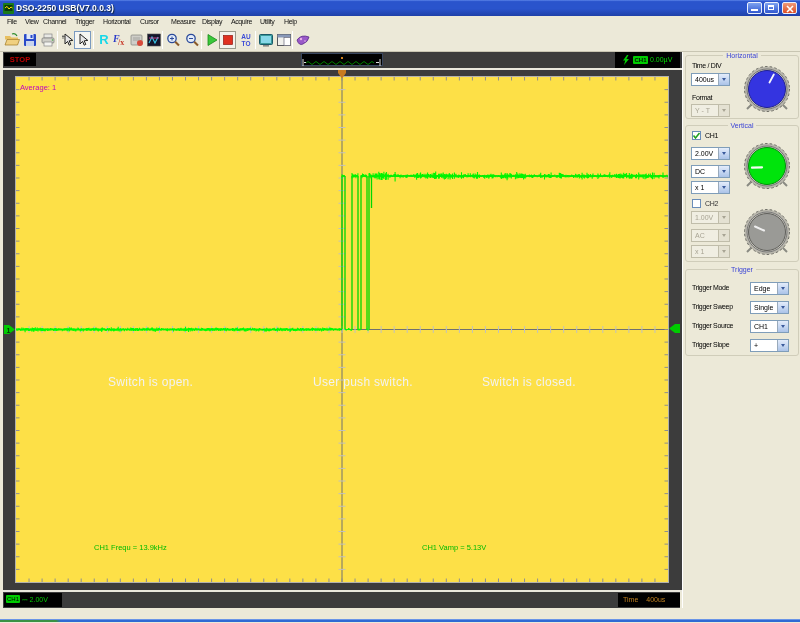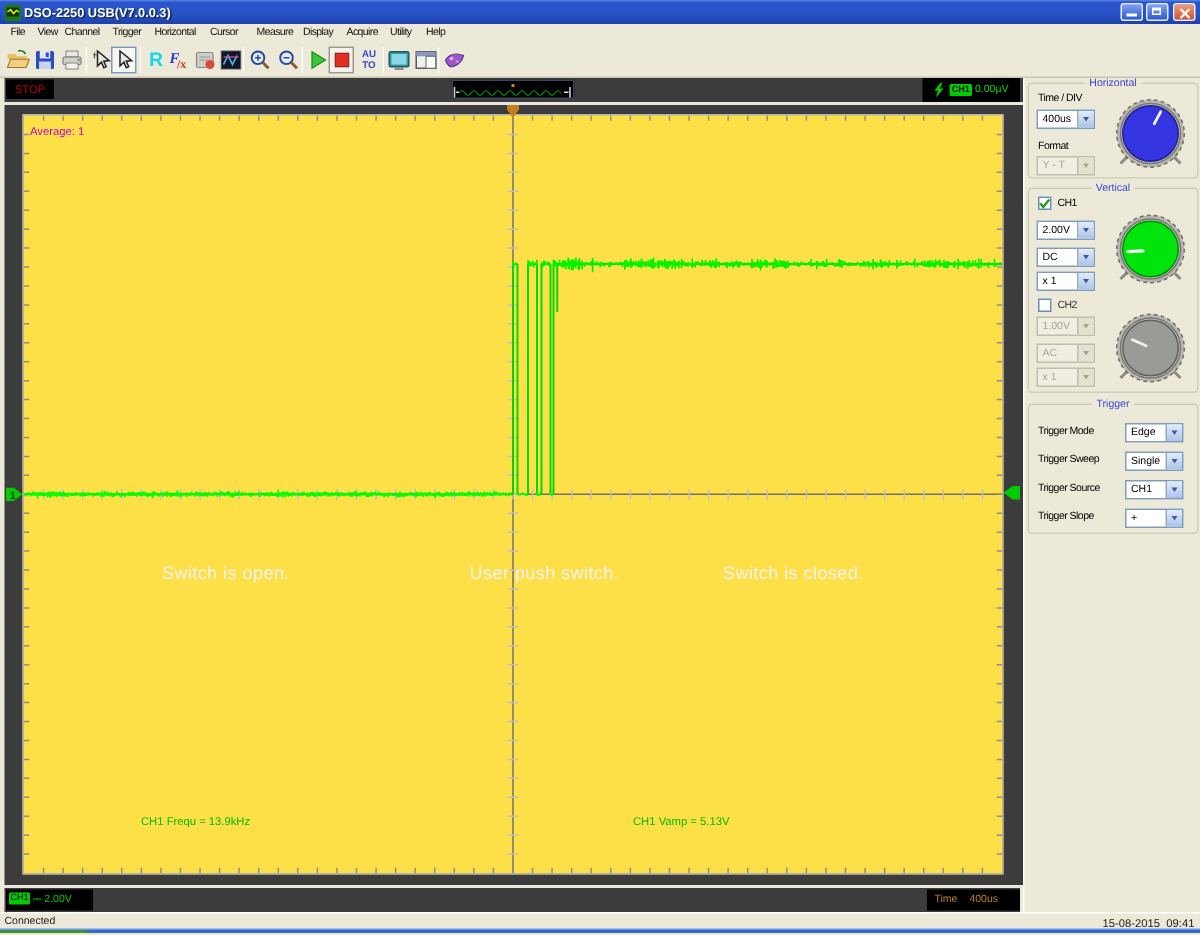--- a/index.html
+++ b/index.html
@@ -11,21 +11,21 @@
 
 #menu{left:0;top:16px;width:800px;height:13px;background:#ece9d8;font-size:7px;letter-spacing:-0.4px;color:#111;}
 #menu span{position:absolute;top:2px}
 
 #tbar{left:0;top:29px;width:800px;height:23px;background:#ece9d8;border-bottom:1px solid #c8c5b2}
 .ic{top:3px;width:16px;height:16px}
 .sep{top:2px;width:1px;height:18px;background:#c9c6b4;border-right:1px solid #fff}
 
 #scope{left:0;top:52px;width:682px;height:556px;background:#ece9d8}
 #stopbar{left:3px;top:0;width:679px;height:16px;background:#3c3c3c}
-#stopbox{left:1px;top:1px;width:32px;height:13px;background:#000;color:#c00000;font-size:7.5px;font-weight:normal;text-align:center;line-height:13px}
+#stopbox{left:1px;top:1px;width:32px;height:13px;background:#000;color:#c00000;font-size:7.5px;font-weight:bold;text-align:center;line-height:13px}
 #preview{left:298px;top:1px;width:82px;height:13px;background:#010101;border:1px solid #39465e}
 #voltbox{left:612px;top:0;width:65px;height:16px;background:#000;color:#00dd00;font-size:7px;line-height:16px}
 #divid1{left:3px;top:16px;width:679px;height:2px;background:#e9e7dc}
 #frame{left:3px;top:18px;width:679px;height:520px;background:#3c3c3c}
 #screen{left:12px;top:6px;width:654px;height:507px;background:#fde047;border:1px solid #b2b2ae;box-sizing:content-box;width:652px;height:505px}
 #divid2{left:3px;top:538px;width:679px;height:2px;background:#e9e7dc}
 #botbar{left:3px;top:540px;width:677px;height:16px;background:#3c3c3c}
 #chbox{left:1px;top:1px;width:58px;height:14px;background:#000;color:#00cc00;font-size:7px;line-height:14px}
 #timebox{left:615px;top:1px;width:62px;height:14px;background:#000;color:#c08020;font-size:7px;line-height:14px}
 
@@ -290,17 +290,13 @@
  <div class="lbl" style="left:6px;top:33px">Trigger Sweep</div>
  <div class="combo" style="left:64px;top:31px">Single<span class="ar"></span></div>
  <div class="lbl" style="left:6px;top:52px">Trigger Source</div>
  <div class="combo" style="left:64px;top:50px">CH1<span class="ar"></span></div>
  <div class="lbl" style="left:6px;top:71px">Trigger Slope</div>
  <div class="combo" style="left:64px;top:69px">+<span class="ar"></span></div>
 </div>
 
 </div>
 
-<div id="status" class="abs">
-      <span class="abs" style="left:3px;top:2px">Connected</span>
-      <span class="abs" style="left:735px;top:2px;font-size:7.5px">15-08-2015&nbsp; 09:41</span>
-    </div>
 <div id="task" class="abs"></div>
 </div>
 </body></html>

